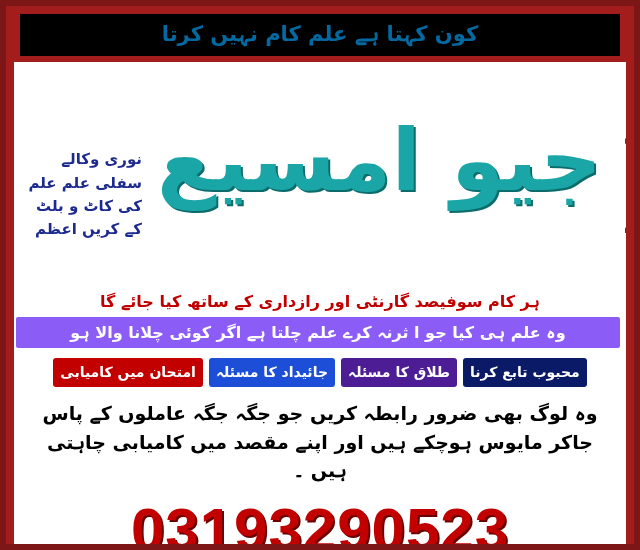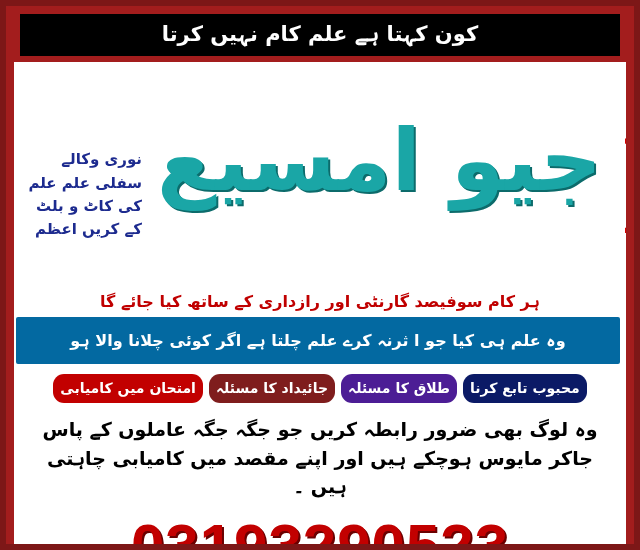--- a/index.html
+++ b/index.html
@@ -17,21 +17,21 @@
     border:6px solid #7d1717;
     display:flex;
     flex-direction:column;
     align-items:center;
   }
   
   .top-banner{
     margin-top:8px;
     width:600px;
     background:#000;
-    color:#ffffff;
+    color:#0369a1;
     text-align:center;
     padding:6px 0 8px 0;
     font-size:21px;
     font-weight:bold;
     line-height:1.35;
     direction:rtl;
     box-sizing:border-box;
   }
   
   .white-body{
@@ -90,53 +90,53 @@
     text-align:center;
     direction:rtl;
     color:#c00000;
     font-size:16px;
     font-weight:bold;
     margin-top:18px;
   }
   
   .purple-strip{
     margin:6px 6px 0 2px;
-    background:#0369a1;
+    background:#8b5cf6;
     color:#ffffff;
     text-align:center;
     direction:rtl;
     font-size:16px;
     font-weight:bold;
-    padding:14px 4px;
+    padding:6px 4px;
     border-radius:2px;
   }
   
   .chips{
     display:flex;
     flex-direction:row-reverse;
     justify-content:center;
     align-items:stretch;
     gap:6px;
     margin:10px 8px 0 8px;
     direction:rtl;
   }
   .chip{
     color:#fff;
     font-size:14px;
     font-weight:bold;
     text-align:center;
     padding:6px 7px;
-    border-radius:11px;
+    border-radius:3px;
     white-space:nowrap;
     line-height:1.2;
     display:flex;
     align-items:center;
   }
   .chip.c0{background:#c20000;}
-  .chip.c1{background:#7f1d1d;}
+  .chip.c1{background:#1d4ed8;}
   .chip.c2{background:#4c1d95;}
   .chip.c3{background:#0b1a66;}
   
   .closing{
     text-align:center;
     direction:rtl;
     color:#000;
     font-size:19px;
     font-weight:bold;
     line-height:1.5;

